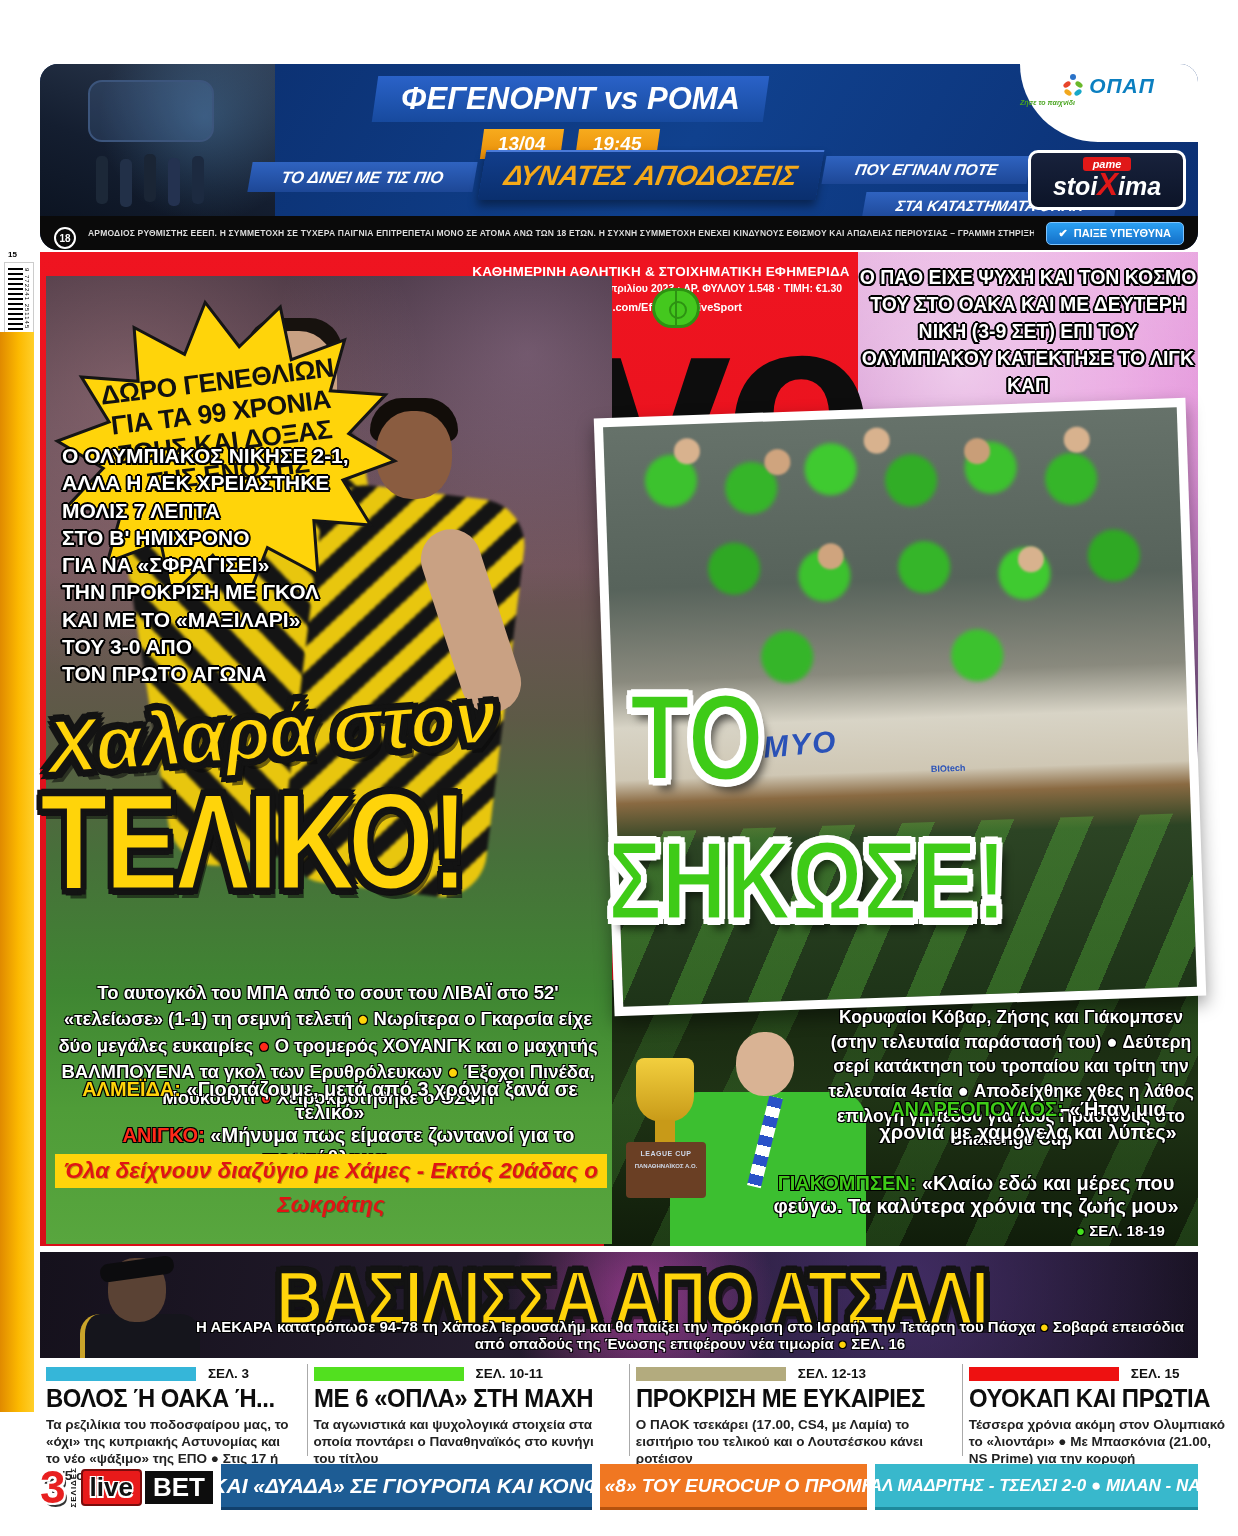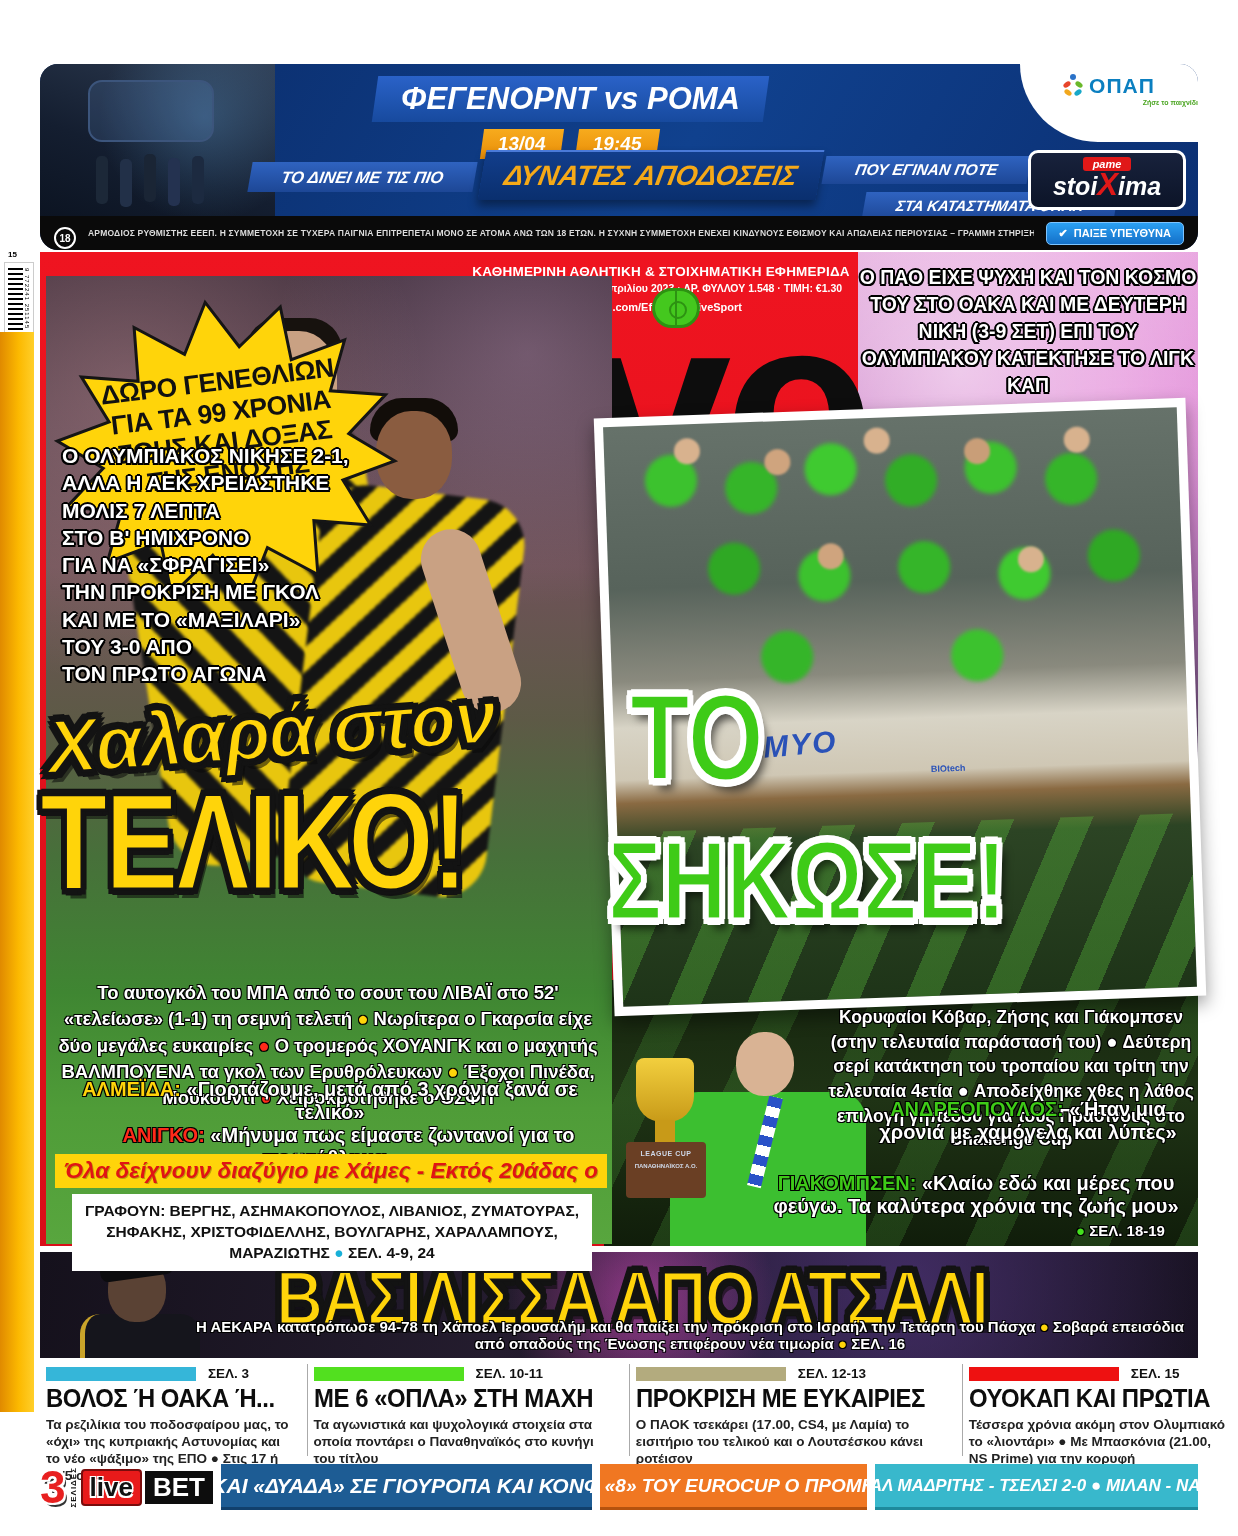--- a/index.html
+++ b/index.html
@@ -34,21 +34,21 @@
   .ad-match-wrap { left:250px; top:12px; width:560px; text-align:center; }
   .ad-match { display:inline-block; transform:skew(-8deg); background:linear-gradient(#2a62c8,#174a9e); padding:5px 26px; }
   .ad-match span { display:inline-block; transform:skew(8deg); font-style:italic; font-weight:900; font-size:31px; color:#fff; }
   .ad-dates { margin-top:7px; display:flex; justify-content:center; gap:16px; }
   .ad-datebox { transform:skew(-8deg); background:linear-gradient(#f7ab1d,#e88d08); color:#fff; font-weight:900; font-size:19px; padding:4px 16px; }
   .ribbon { position:absolute; transform:skew(-10deg); background:linear-gradient(#2f63c0,#1d4796); color:#fff; font-style:italic; font-weight:900; text-align:center; }
   .r1 { left:210px; top:98px; width:225px; height:30px; font-size:16.5px; line-height:30px; }
   .r2 { left:442px; top:86px; width:338px; height:50px; line-height:48px; font-size:28px; color:#f5a918; background:linear-gradient(#123e8c,#0a2f6e); border-top:2px solid #4a7ad8; box-shadow:0 6px 10px rgba(0,0,0,.4); }
   .r3a { left:784px; top:92px; width:205px; height:28px; font-size:15.5px; line-height:28px; }
   .r3b { left:824px; top:128px; width:252px; height:28px; font-size:15px; line-height:28px; }
-  .ad-blob { right:0; top:0; width:178px; height:78px; background:#fff; border-radius:0 16px 0 90px; text-align:right; padding-top:10px; }
+  .ad-blob { right:0; top:0; width:178px; height:78px; background:#fff; border-radius:0 16px 0 90px; text-align:left; padding-top:10px;font-style:italic; }
   .opap-row { display:flex; align-items:center; justify-content:center; gap:6px; }
   .opap-icon { width:20px; height:24px; position:relative; }
   .opap-icon i { position:absolute; border-radius:50%; }
   .opap-text { color:#0b7fc0; font-weight:900; font-size:21px; letter-spacing:1px; }
   .opap-tag { font-size:7px; color:#4aa520; font-weight:bold; margin-top:1px; }
   .stx { right:12px; top:86px; width:158px; height:60px; border:3px solid #fff; border-radius:10px; background:linear-gradient(#18223c,#0c1428); text-align:center; }
   .stx-pame { display:inline-block; background:#e01818; color:#fff; font-style:italic; font-weight:900; font-size:11px; padding:1px 10px; border-radius:3px; margin-top:4px; }
   .stx-main { font-style:italic; font-weight:900; font-size:25px; color:#fff; line-height:26px; }
   .stx-main .x { color:#e01818; font-size:31px; }
   .ad-legal { left:0; bottom:0; width:100%; height:34px; background:#0a0a0a; display:flex; align-items:center; gap:12px; padding:0 14px; }
@@ -302,23 +302,20 @@
 
   <div class="abs quote q1 outl-thin">
     <span class="q-label-y">ΑΛΜΕΪΔΑ:</span><span> «Γιορτάζουμε, μετά από 3 χρόνια ξανά σε τελικό»</span>
   </div>
   <div class="abs quote q2 outl-thin">
     <span class="q-label-r">ΑΝΙΓΚΟ:</span><span> «Μήνυμα πως είμαστε ζωντανοί για το πρωτάθλημα»</span>
   </div>
 
   <div class="abs hames-strip"><span>Όλα δείχνουν διαζύγιο με Χάμες - Εκτός 20άδας ο Σωκράτης</span></div>
 
-  <div class="abs byline-box">
-    <span>ΓΡΑΦΟΥΝ: ΒΕΡΓΗΣ, ΑΣΗΜΑΚΟΠΟΥΛΟΣ, ΛΙΒΑΝΙΟΣ, ΖΥΜΑΤΟΥΡΑΣ, ΣΗΦΑΚΗΣ, ΧΡΙΣΤΟΦΙΔΕΛΛΗΣ, ΒΟΥΛΓΑΡΗΣ, ΧΑΡΑΛΑΜΠΟΥΣ, ΜΑΡΑΖΙΩΤΗΣ </span><span class="pg-dot">● </span><span>ΣΕΛ. 4-9, 24</span>
-  </div>
 
   <div class="abs kicker outl">Ο ΠΑΟ ΕΙΧΕ ΨΥΧΗ ΚΑΙ ΤΟΝ ΚΟΣΜΟ ΤΟΥ ΣΤΟ ΟΑΚΑ ΚΑΙ ΜΕ ΔΕΥΤΕΡΗ ΝΙΚΗ (3-9 ΣΕΤ) ΕΠΙ ΤΟΥ ΟΛΥΜΠΙΑΚΟΥ ΚΑΤΕΚΤΗΣΕ ΤΟ ΛΙΓΚ ΚΑΠ</div>
   <div class="abs hl-sikose"><span class="cond big-green">ΣΗΚΩΣΕ!</span></div>
   <div class="abs hl-to"><span class="cond big-green">ΤΟ</span></div>
 
   <div class="abs v-subdeck outl-thin">
     <span class="w">Κορυφαίοι Κόβαρ, Ζήσης και Γιάκομπσεν (στην τελευταία παράστασή του) </span><span class="subdeck g">● </span><span class="w">Δεύτερη σερί κατάκτηση του τροπαίου και τρίτη την τελευταία 4ετία </span><span class="subdeck g">● </span><span class="w">Αποδείχθηκε χθες η λάθος επιλογή γηπέδου για τους Πράσινους στο Challenge Cup</span>
   </div>
   <div class="abs quote vq2 outl-thin">
     <span class="q-label-g">ΓΙΑΚΟΜΠΣΕΝ:</span><span> «Κλαίω εδώ και μέρες που φεύγω. Τα καλύτερα χρόνια της ζωής μου»</span>

